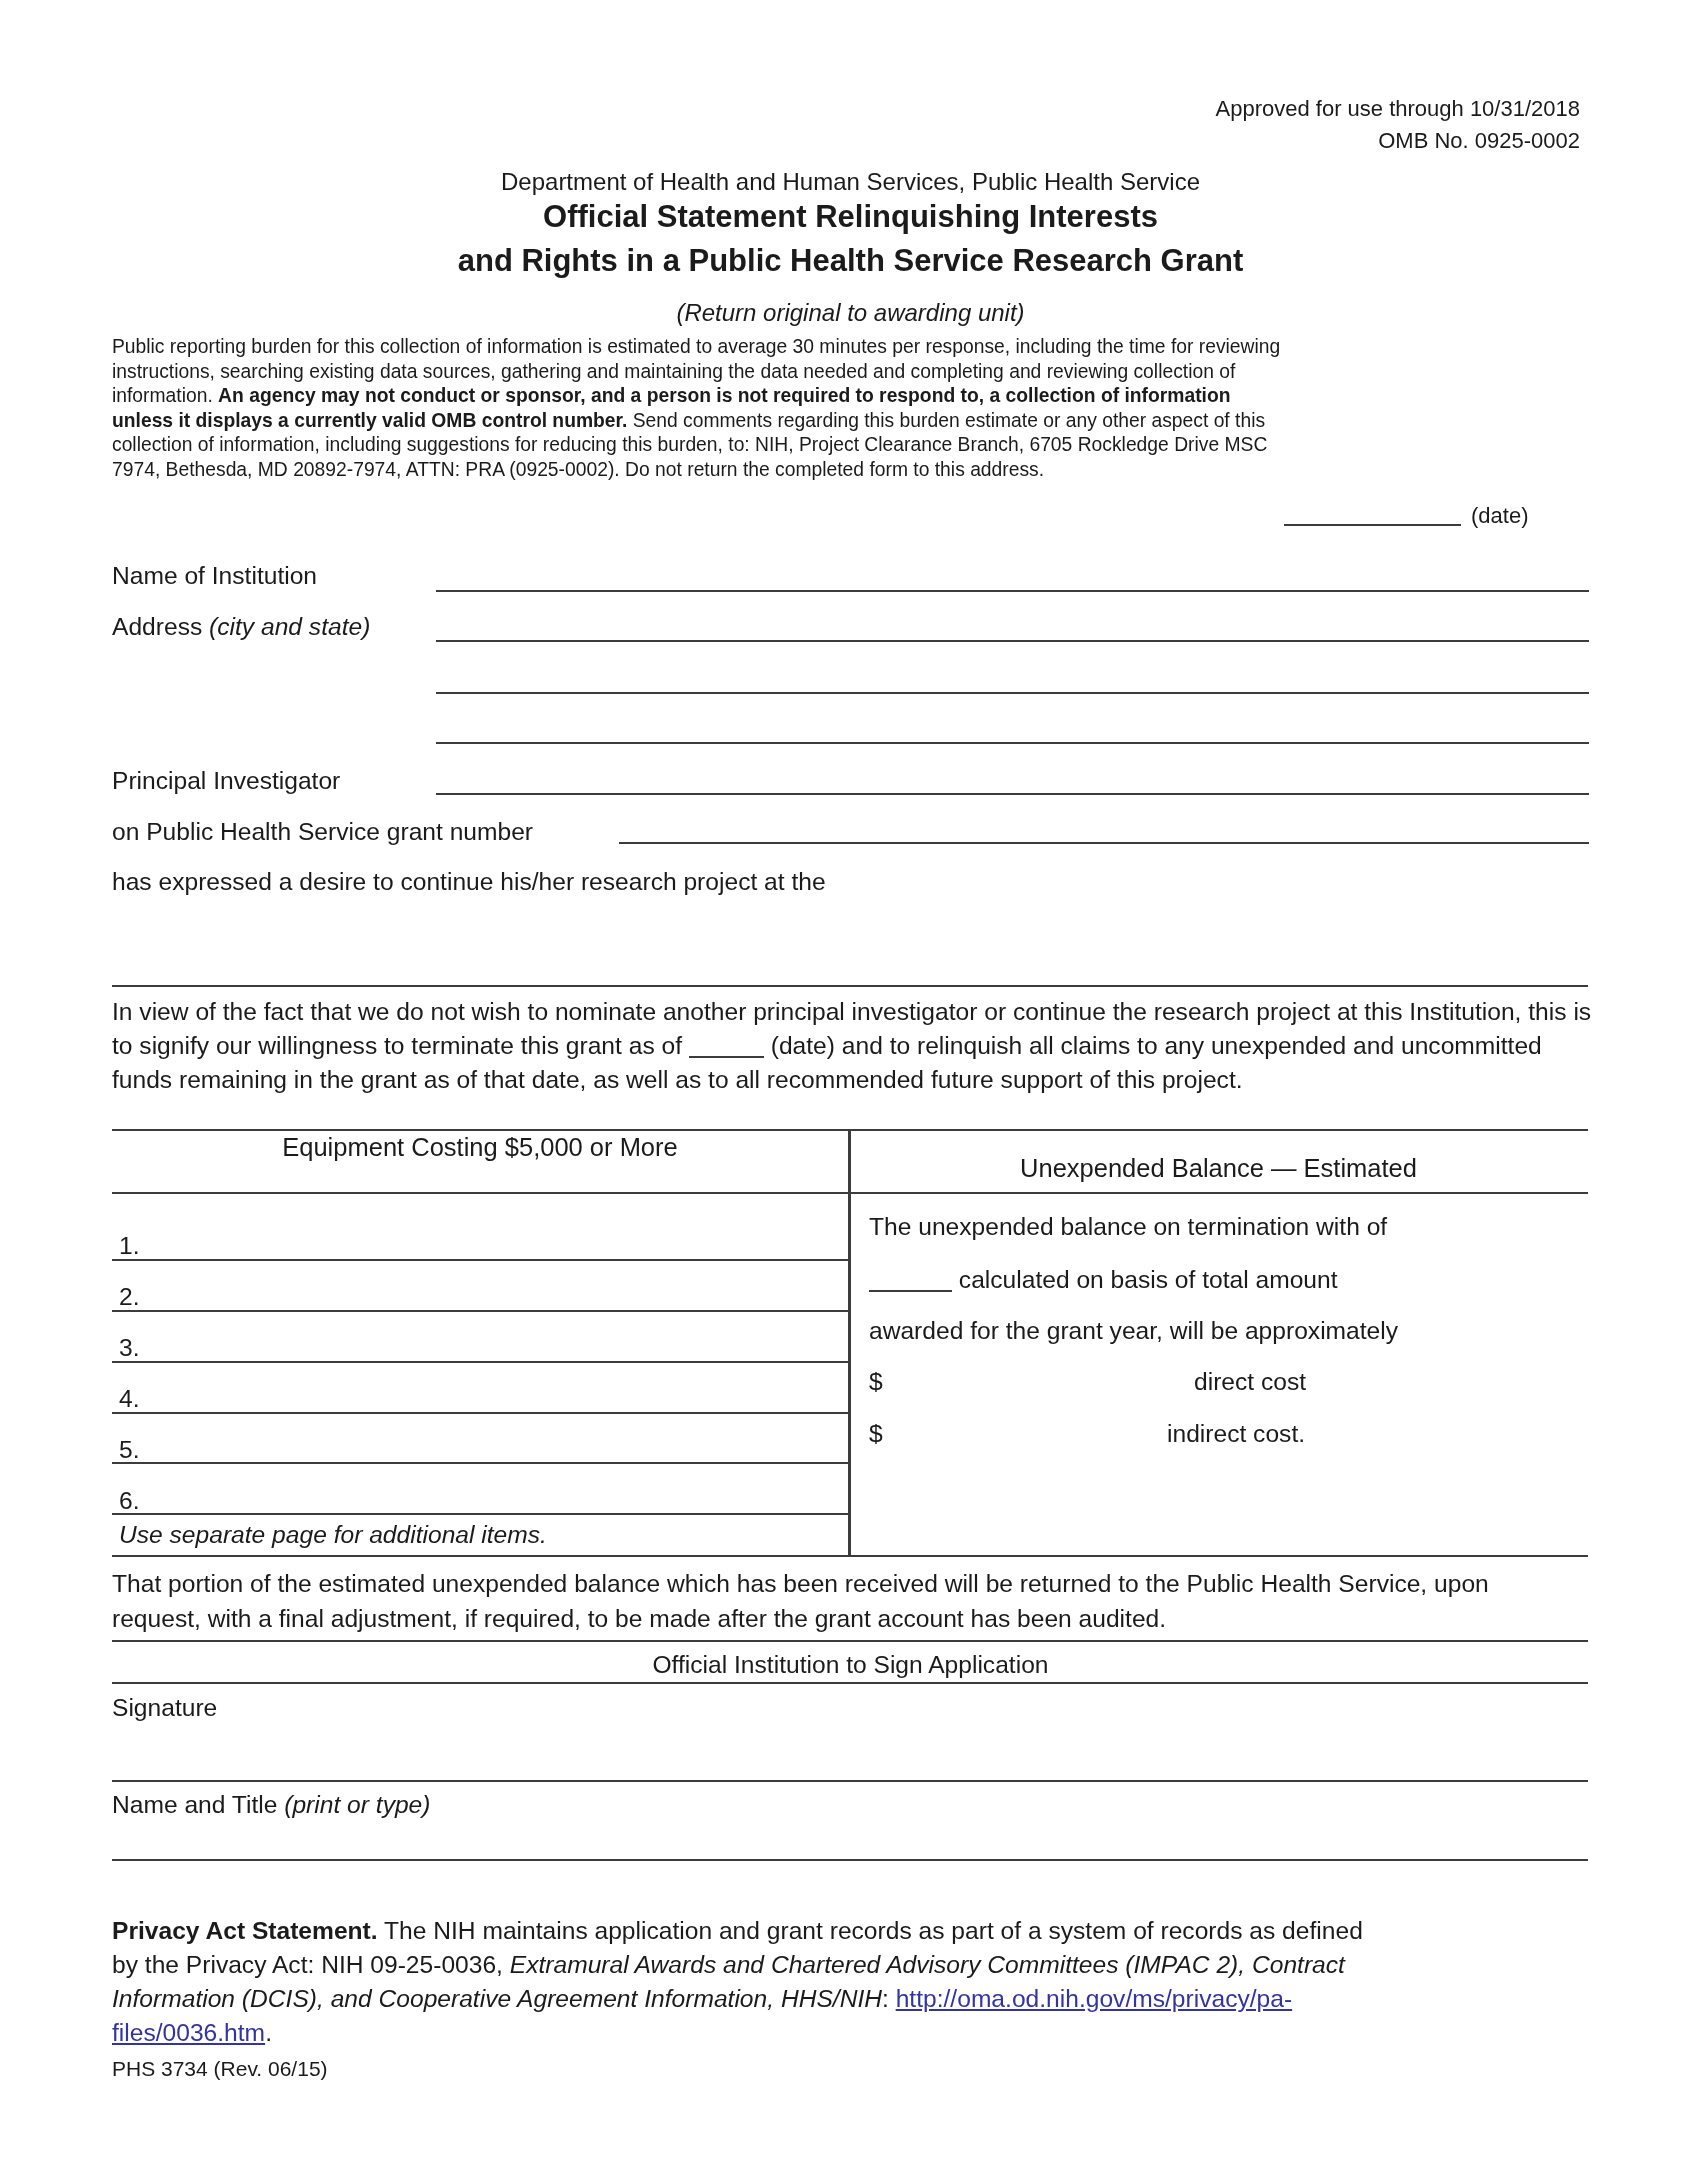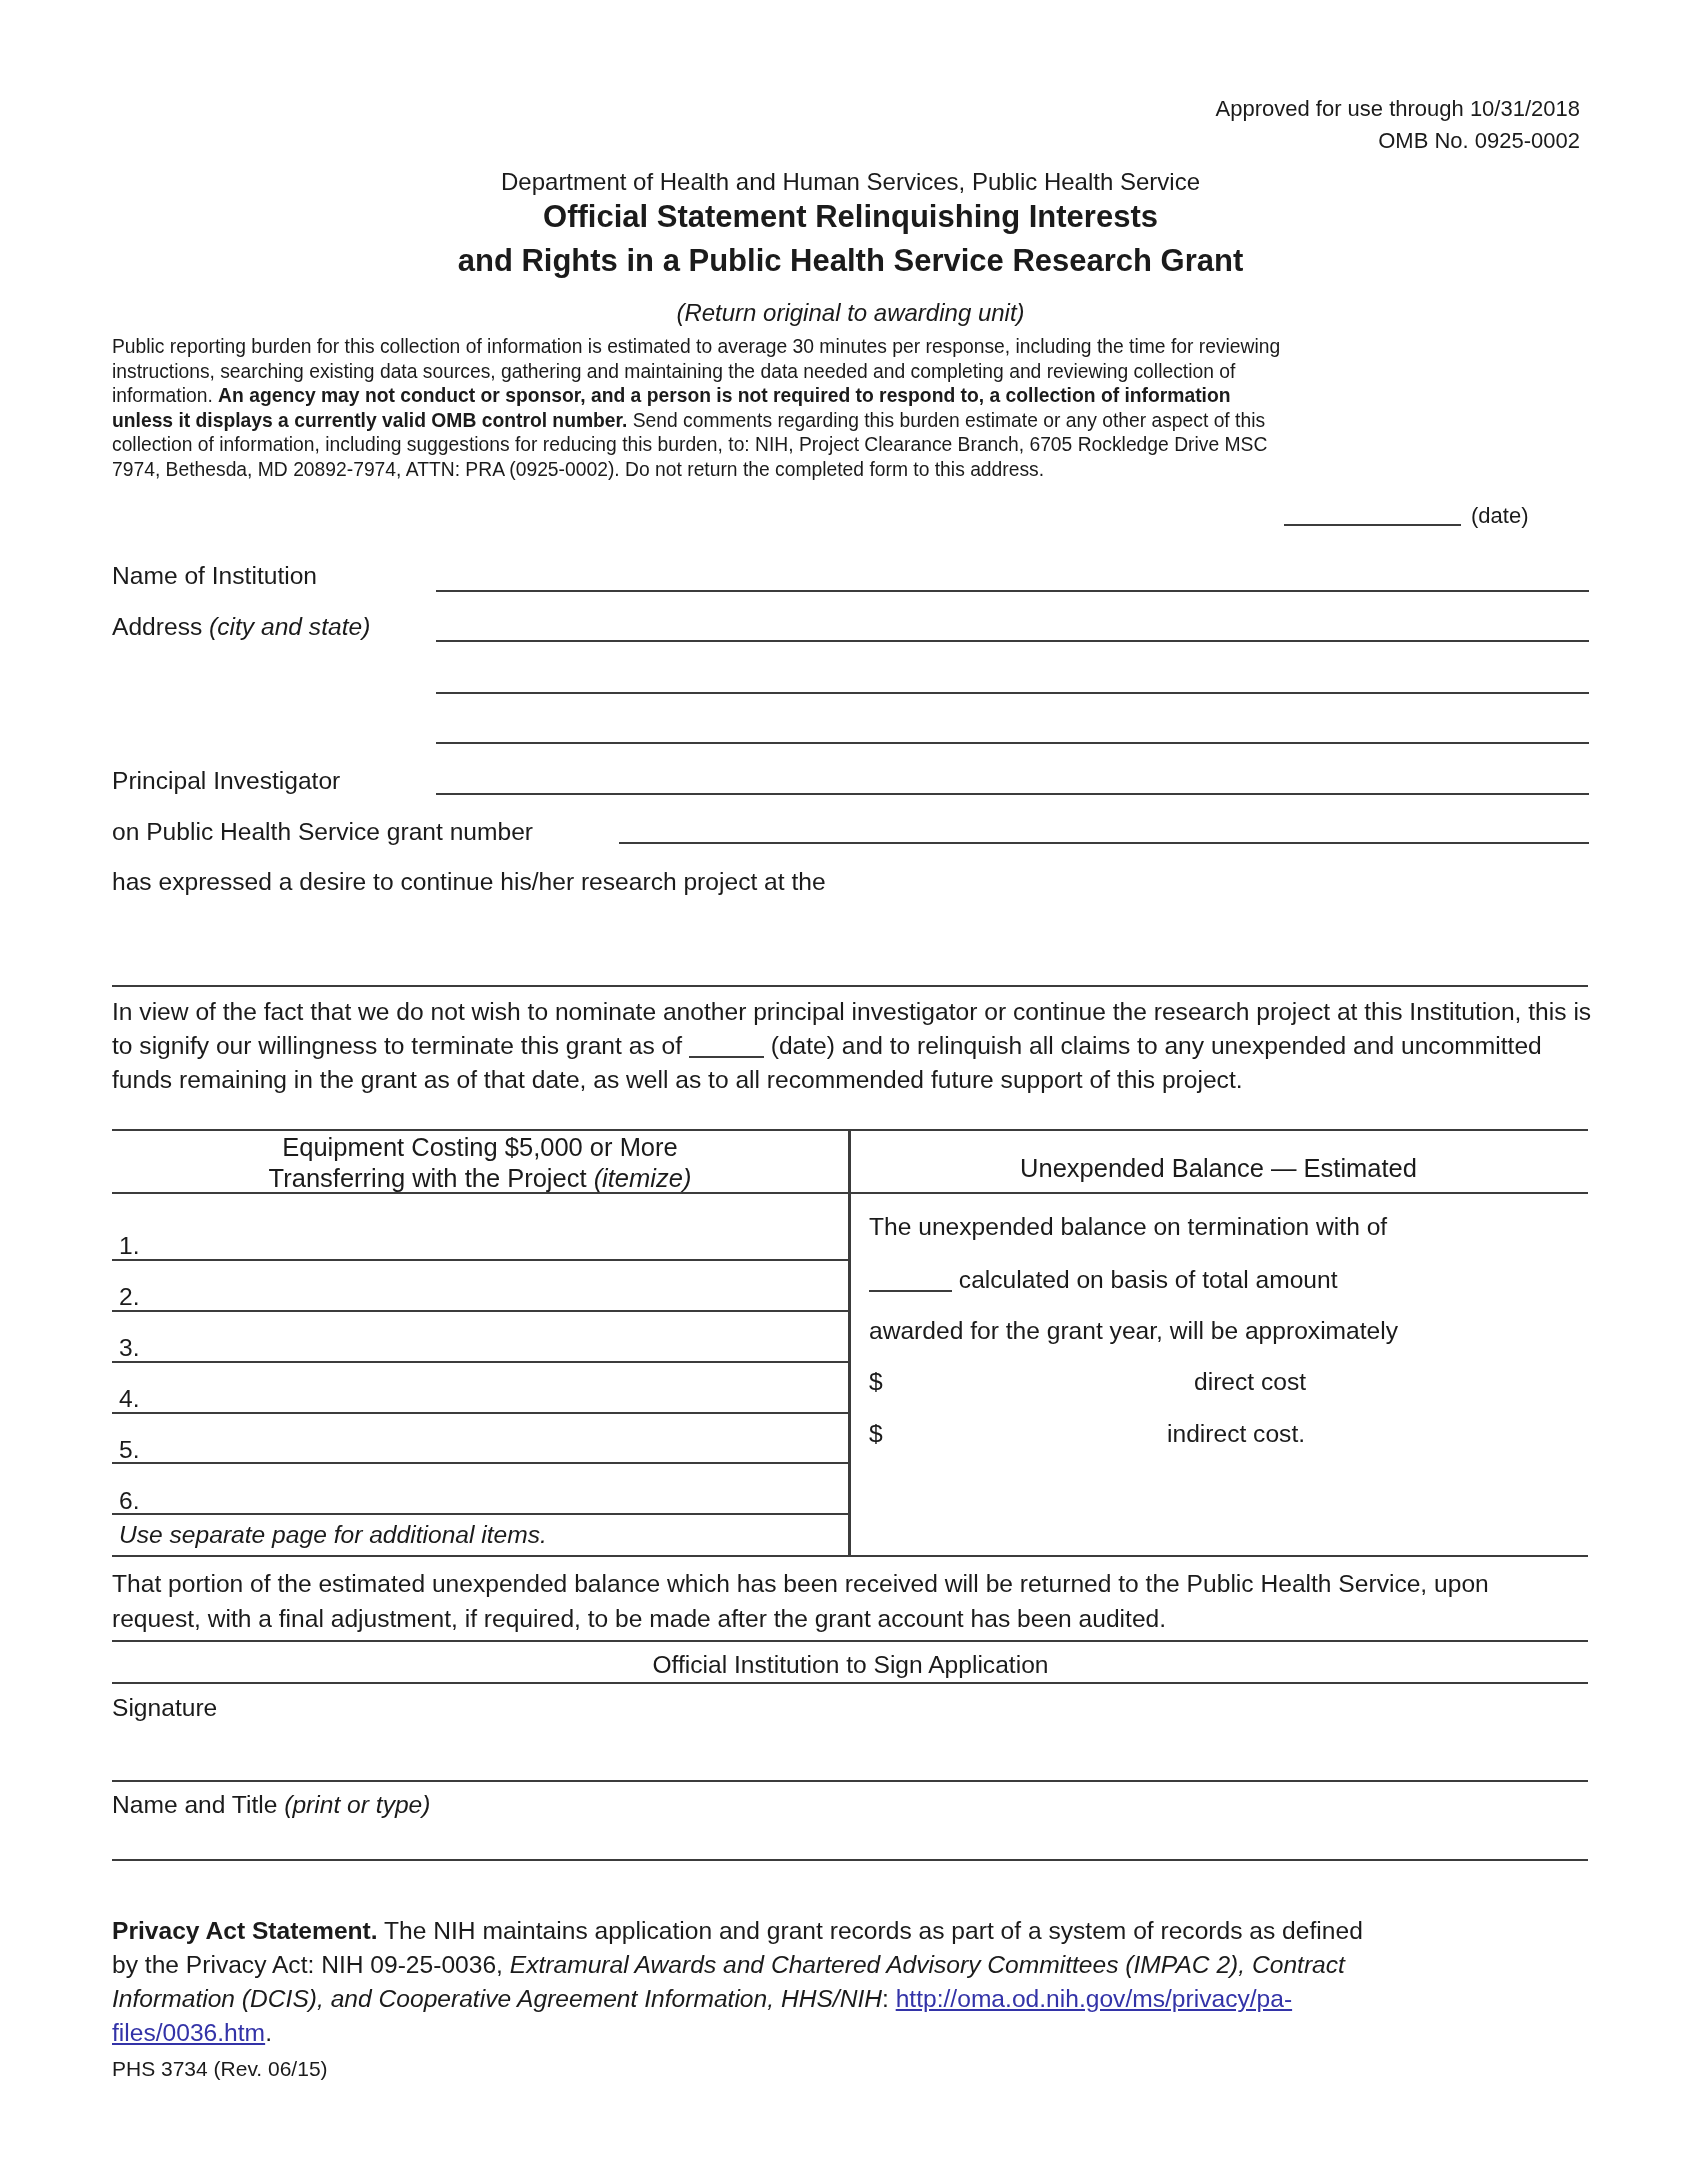--- a/index.html
+++ b/index.html
@@ -82,21 +82,20 @@
     <span>In view of the fact that we do not wish to nominate another principal investigator or continue the research project at this Institution, this is to signify our willingness to terminate this grant as of </span><span class="blank" style="width:75px;"></span><span> (date) and to relinquish all claims to any unexpended and uncommitted funds remaining in the grant as of that date, as well as to all recommended future support of this project.</span>
   </div>
 
   <div class="rule" style="left:112px;top:1129px;width:1476px;"></div>
   <div class="rule" style="left:112px;top:1192px;width:1476px;"></div>
   <div class="rule" style="left:112px;top:1555px;width:1476px;"></div>
   <div class="vrule" style="left:848px;top:1129px;height:427px;"></div>
 
   <div class="abs t29" style="left:112px;top:1132px;width:736px;text-align:center;line-height:31px;">
     <div>Equipment Costing $5,000 or More</div>
-    <div><span>Transferring with the Project </span><span class="i">(itemize)</span></div>
   </div>
   <div class="abs t29" style="left:848px;top:1152px;width:741px;text-align:center;">Unexpended Balance — Estimated</div>
 
   <div class="abs num" style="left:119px;top:1232px;">1.</div>
   <div class="rule" style="left:112px;top:1259px;width:736px;"></div>
   <div class="abs num" style="left:119px;top:1283px;">2.</div>
   <div class="rule" style="left:112px;top:1310px;width:736px;"></div>
   <div class="abs num" style="left:119px;top:1334px;">3.</div>
   <div class="rule" style="left:112px;top:1361px;width:736px;"></div>
   <div class="abs num" style="left:119px;top:1385px;">4.</div>

